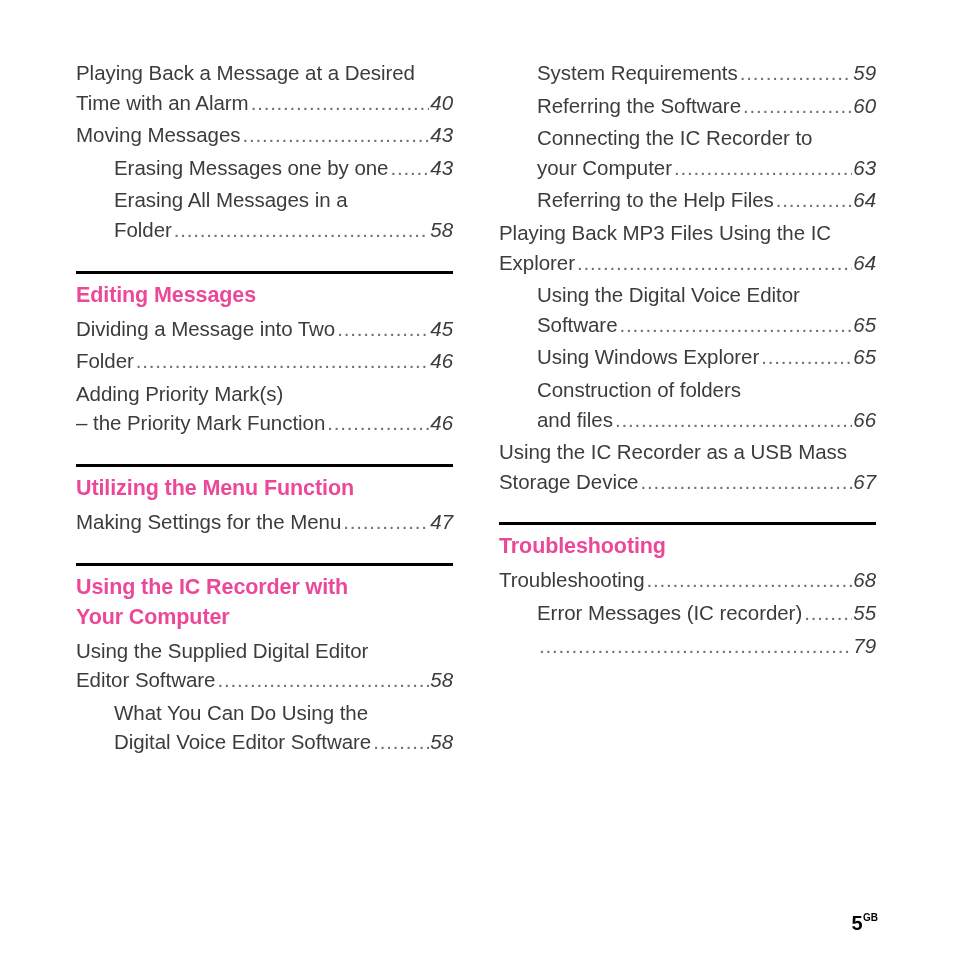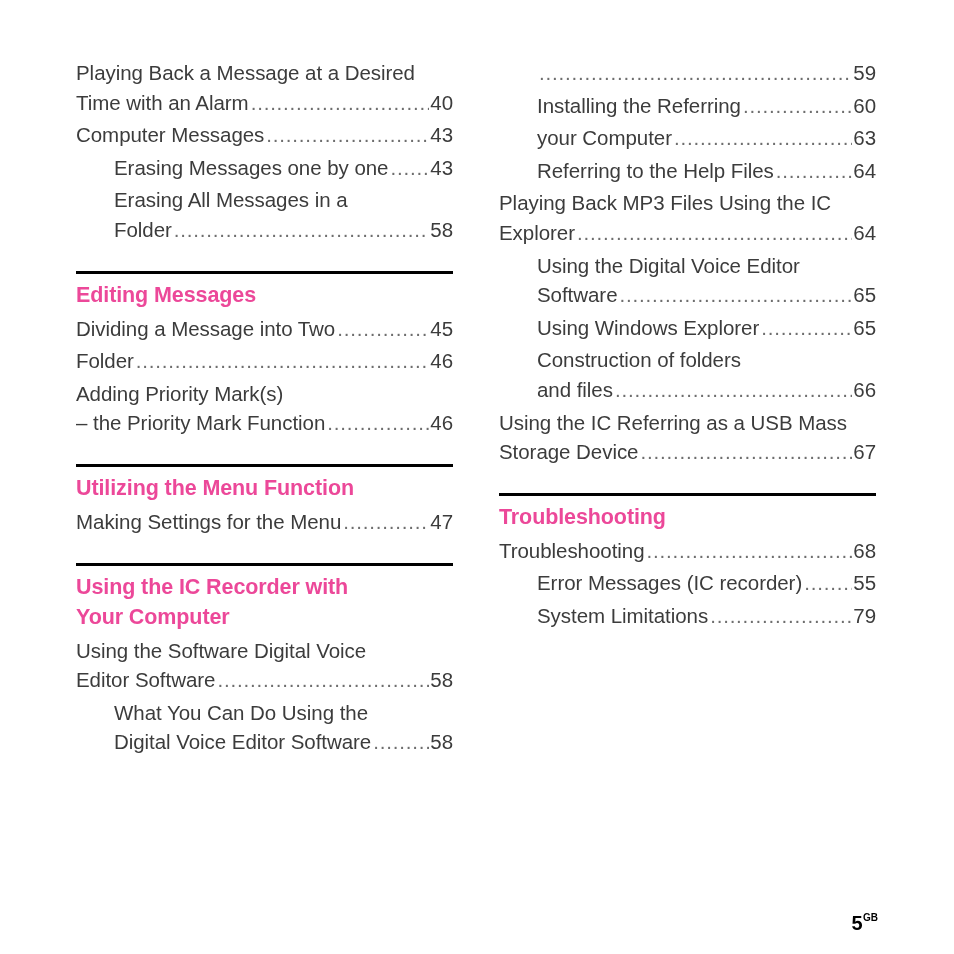--- a/index.html
+++ b/index.html
@@ -84,20 +84,21 @@
     color: #6e6e6e;
     font-size: 20.5px;
     letter-spacing: 0.8px;
     margin: 0 1px 0 2px;
     min-width: 10px;
   }
   .leader-line .pg {
     flex: 0 0 auto;
     white-space: nowrap;
     text-align: left;
+    font-style: italic;
   }
   
 
   .section-block {
     margin-bottom: 0;
   }
   .gap-before-section {
     height: 26px;
   }
 
@@ -132,21 +133,21 @@
           <div class="entry">
             <span class="entry-line">Playing Back a Message at a Desired</span>
             <div class="leader-line">
               <span class="txt">Time with an Alarm</span>
               <span class="dots">........................................................................................................................................................................................................</span>
               <span class="pg">40</span>
             </div>
           </div>
           <div class="entry">
             <div class="leader-line">
-              <span class="txt">Computer Messages</span>
+              <span class="txt">Moving Messages</span>
               <span class="dots">........................................................................................................................................................................................................</span>
               <span class="pg">43</span>
             </div>
           </div>
           <div class="entry lvl2">
             <div class="leader-line">
               <span class="txt">Erasing Messages one by one</span>
               <span class="dots">........................................................................................................................................................................................................</span>
               <span class="pg">43</span>
             </div>
@@ -198,53 +199,55 @@
               <span class="pg">47</span>
             </div>
           </div>
         </div>
         <div class="section-block">
           <div class="gap-before-section"></div>
           <div class="section-rule"></div>
           <div class="section-title">Using the IC Recorder with
 Your Computer</div>
           <div class="entry">
-            <span class="entry-line">Using the Software Digital Voice</span>
+            <span class="entry-line">Using the Supplied Digital Editor</span>
             <div class="leader-line">
               <span class="txt">Editor Software</span>
               <span class="dots">........................................................................................................................................................................................................</span>
               <span class="pg">58</span>
             </div>
           </div>
           <div class="entry lvl2">
             <span class="entry-line">What You Can Do Using the</span>
             <div class="leader-line">
               <span class="txt">Digital Voice Editor Software</span>
               <span class="dots">........................................................................................................................................................................................................</span>
               <span class="pg">58</span>
             </div>
           </div>
         </div>
       </div>
       <div class="column">
         <div class="section-block">
           <div class="entry lvl2">
             <div class="leader-line">
+              <span class="txt">System Requirements</span>
               <span class="dots">........................................................................................................................................................................................................</span>
               <span class="pg">59</span>
             </div>
           </div>
           <div class="entry lvl2">
             <div class="leader-line">
-              <span class="txt">Installing the Referring</span>
+              <span class="txt">Referring the Software</span>
               <span class="dots">........................................................................................................................................................................................................</span>
               <span class="pg">60</span>
             </div>
           </div>
           <div class="entry lvl2">
+            <span class="entry-line">Connecting the IC Recorder to</span>
             <div class="leader-line">
               <span class="txt">your Computer</span>
               <span class="dots">........................................................................................................................................................................................................</span>
               <span class="pg">63</span>
             </div>
           </div>
           <div class="entry lvl2">
             <div class="leader-line">
               <span class="txt">Referring to the Help Files</span>
               <span class="dots">........................................................................................................................................................................................................</span>
@@ -276,21 +279,21 @@
           </div>
           <div class="entry lvl2">
             <span class="entry-line">Construction of folders</span>
             <div class="leader-line">
               <span class="txt">and files</span>
               <span class="dots">........................................................................................................................................................................................................</span>
               <span class="pg">66</span>
             </div>
           </div>
           <div class="entry">
-            <span class="entry-line">Using the IC Referring as a USB Mass</span>
+            <span class="entry-line">Using the IC Recorder as a USB Mass</span>
             <div class="leader-line">
               <span class="txt">Storage Device</span>
               <span class="dots">........................................................................................................................................................................................................</span>
               <span class="pg">67</span>
             </div>
           </div>
         </div>
         <div class="section-block">
           <div class="gap-before-section"></div>
           <div class="section-rule"></div>
@@ -304,21 +307,20 @@
           </div>
           <div class="entry lvl2">
             <div class="leader-line">
               <span class="txt">Error Messages (IC recorder)</span>
               <span class="dots">........................................................................................................................................................................................................</span>
               <span class="pg">55</span>
             </div>
           </div>
           <div class="entry lvl2">
             <div class="leader-line">
-              <span class="txt">System Limitations</span>
               <span class="dots">........................................................................................................................................................................................................</span>
               <span class="pg">79</span>
             </div>
           </div>
         </div>
       </div>
     </div>
 
   <div class="footer">
     <span>5</span>

